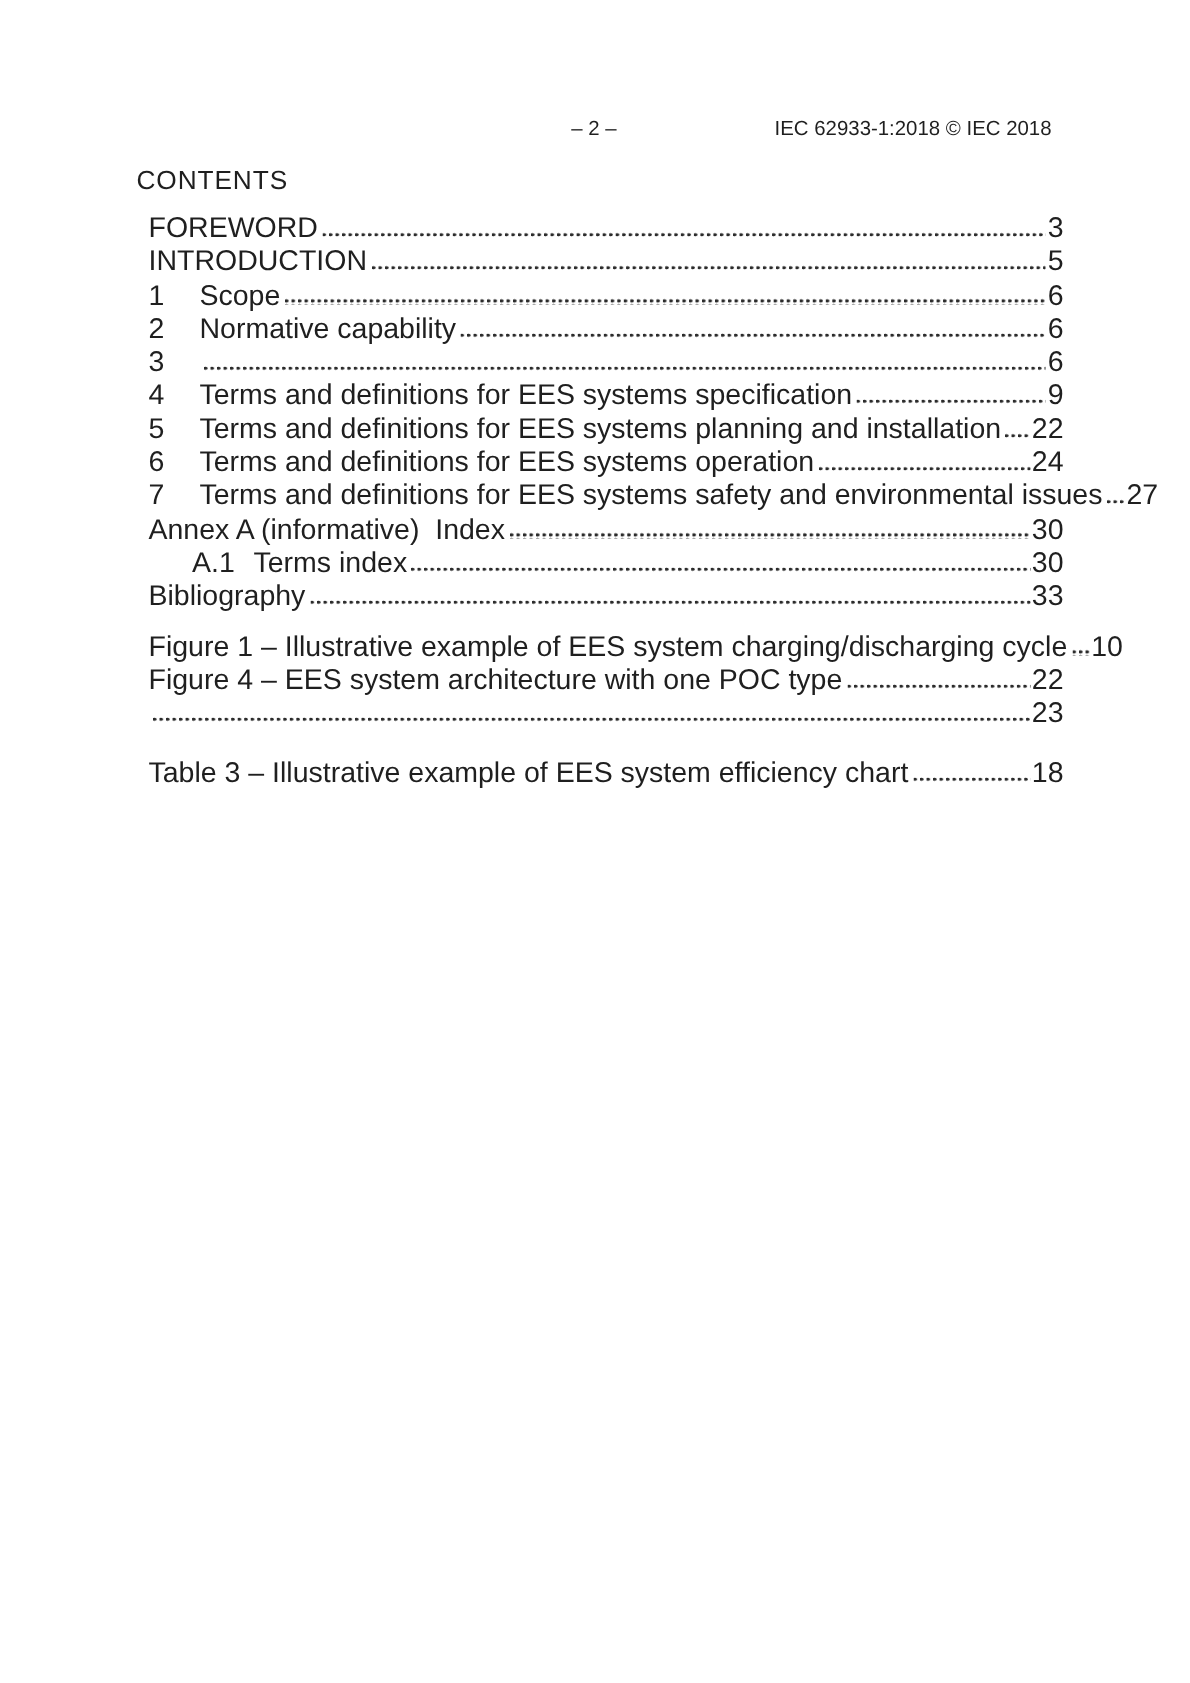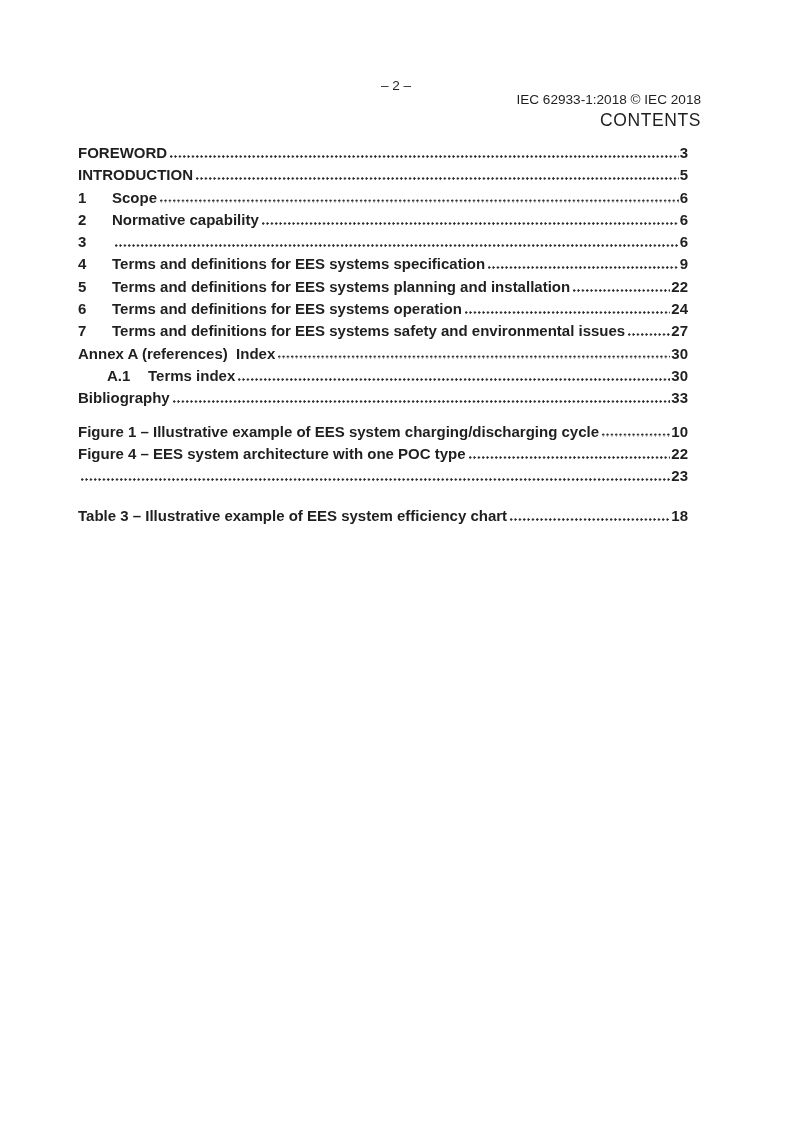--- a/index.html
+++ b/index.html
@@ -28,42 +28,41 @@
   }
   .page-marker {
     position: absolute;
     left: 0;
     right: 0;
     text-align: center;
   }
   .doc-ref {
     position: absolute;
     right: 0;
-    top: 14px;
+    top: 0;
     white-space: pre;
   }
   
   .contents-title {
     position: absolute;
     top: 109px;
     left: 91px;
     width: 610px;
-    text-align: right;
+    text-align: left;
     font-size: 17.5px;
     letter-spacing: 0.6px;
     line-height: 22px;
   }
   
   .toc {
     position: absolute;
     top: 142px;
-    left: 78px;
+    left: 99px;
     width: 610px;
-    font-size: 15px;
-    font-weight: bold;
+    font-size: 19px;
   }
   .toc-row {
     display: flex;
     align-items: baseline;
     line-height: 22.3px;
     height: 22.3px;
     cursor: default;
   }
   .num {
     flex: none;
@@ -153,21 +152,21 @@
           <span class="leader"></span>
           <span class="page-num">24</span>
         </div>
         <div class="toc-row">
           <span class="num">7</span>
           <span class="title">Terms and definitions for EES systems safety and environmental issues</span>
           <span class="leader"></span>
           <span class="page-num">27</span>
         </div>
         <div class="toc-row">
-          <span class="title">Annex A (references)  Index</span>
+          <span class="title">Annex A (informative)  Index</span>
           <span class="leader"></span>
           <span class="page-num">30</span>
         </div>
         <div class="toc-row lvl1">
           <span class="num">A.1</span>
           <span class="title">Terms index</span>
           <span class="leader"></span>
           <span class="page-num">30</span>
         </div>
         <div class="toc-row">

